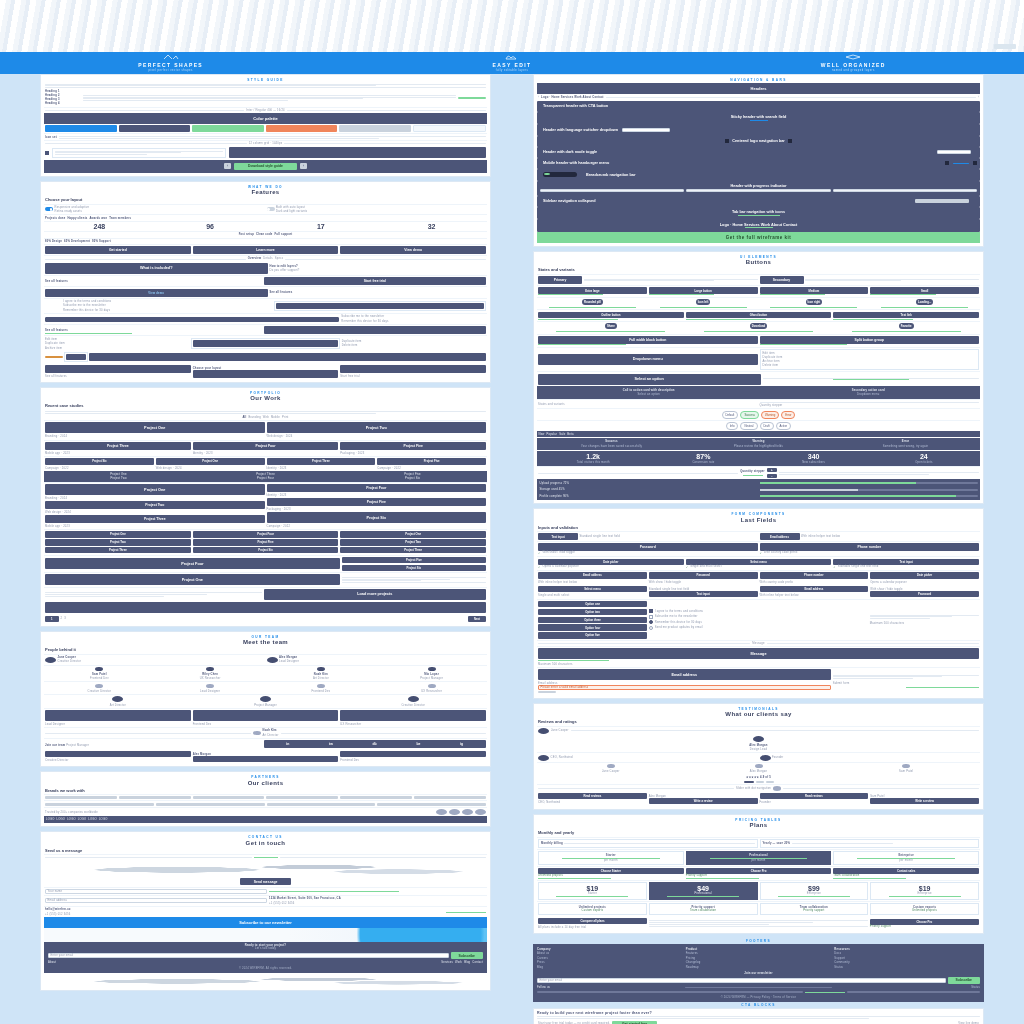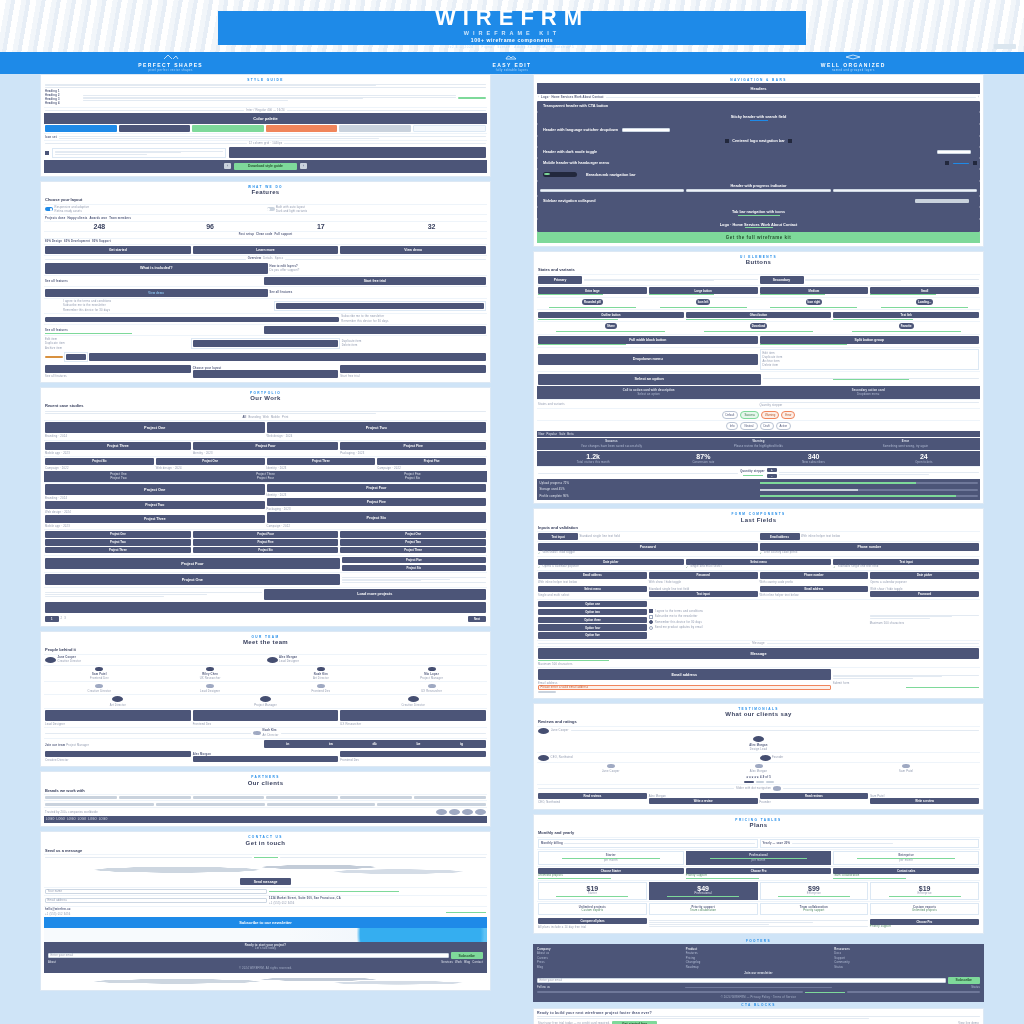--- a/index.html
+++ b/index.html
@@ -175,29 +175,20 @@
       radial-gradient(circle at 92% 75%, #5ec2f5 0 13%, transparent 14%),
       linear-gradient(95deg,#f7fafd 55%, #e9f2fa 100%);
   }
 </style>
 </head>
 <body>
 
 <div class="poster">
 
   <div class="hero-bg"></div>
-  <div class="hero-card">
-    <div class="hero-title">WIREFRM</div>
-    <div class="hero-sub">WIREFRAME KIT</div>
-    <div class="hero-tag">100+ wireframe components</div>
-    <div style="display:flex;gap:8px;margin-top:1px;">
-      <span class="hero-meta">v2.4 — 2024</span>
-      <span class="hero-meta">Figma · Sketch · Adobe XD · HTML · Bootstrap 5</span>
-    </div>
-  </div>
   <div class="hero-chip"></div>
 
   <div class="navband">
     <div class="nav-item">
       <svg class="nav-ico" width="16" height="6" viewBox="0 0 16 6">
           <path d="M1 5 L5 1 L9 5 M10 5 L13 2 L15 5" stroke="#ffffff" stroke-width="0.8" fill="none"></path>
         </svg>
       <span class="nav-lbl">PERFECT SHAPES</span>
       <span class="nav-desc">pixel perfect vector shapes</span>
     </div>

